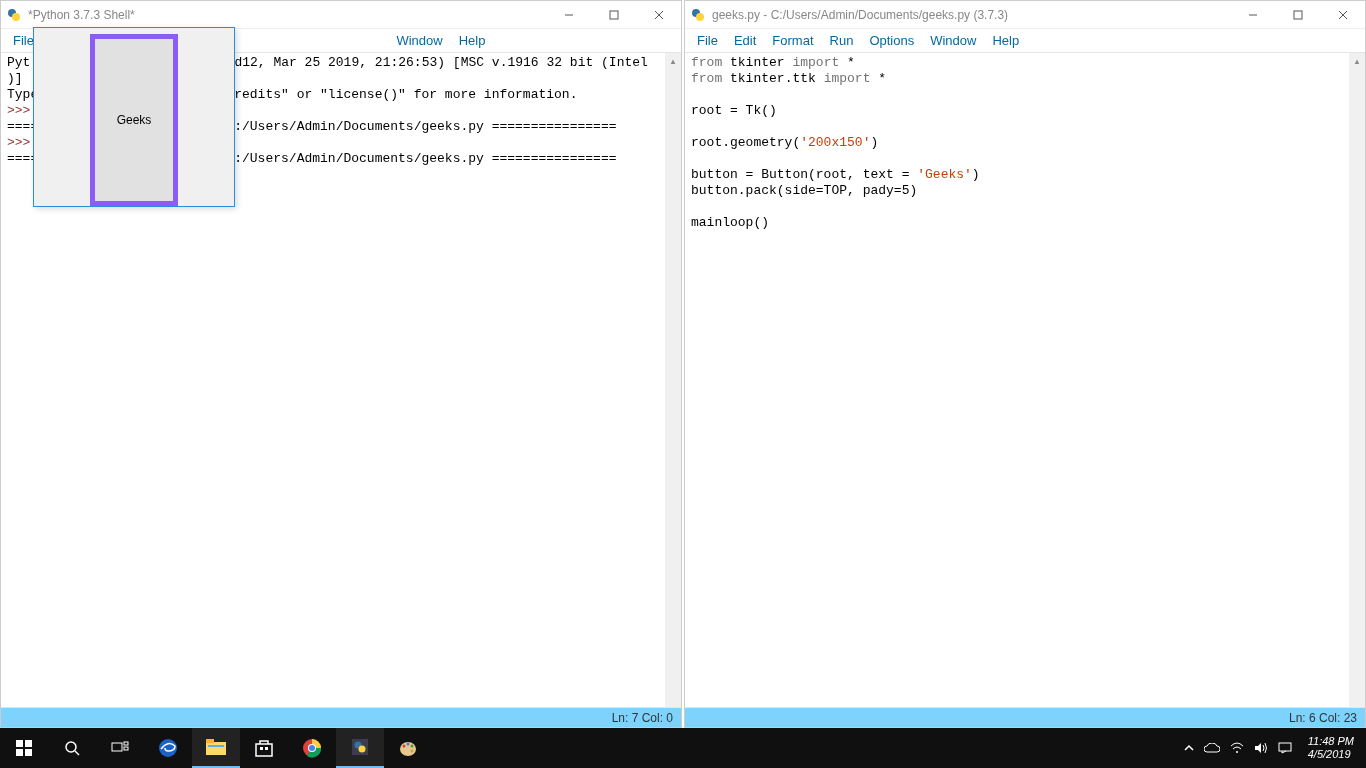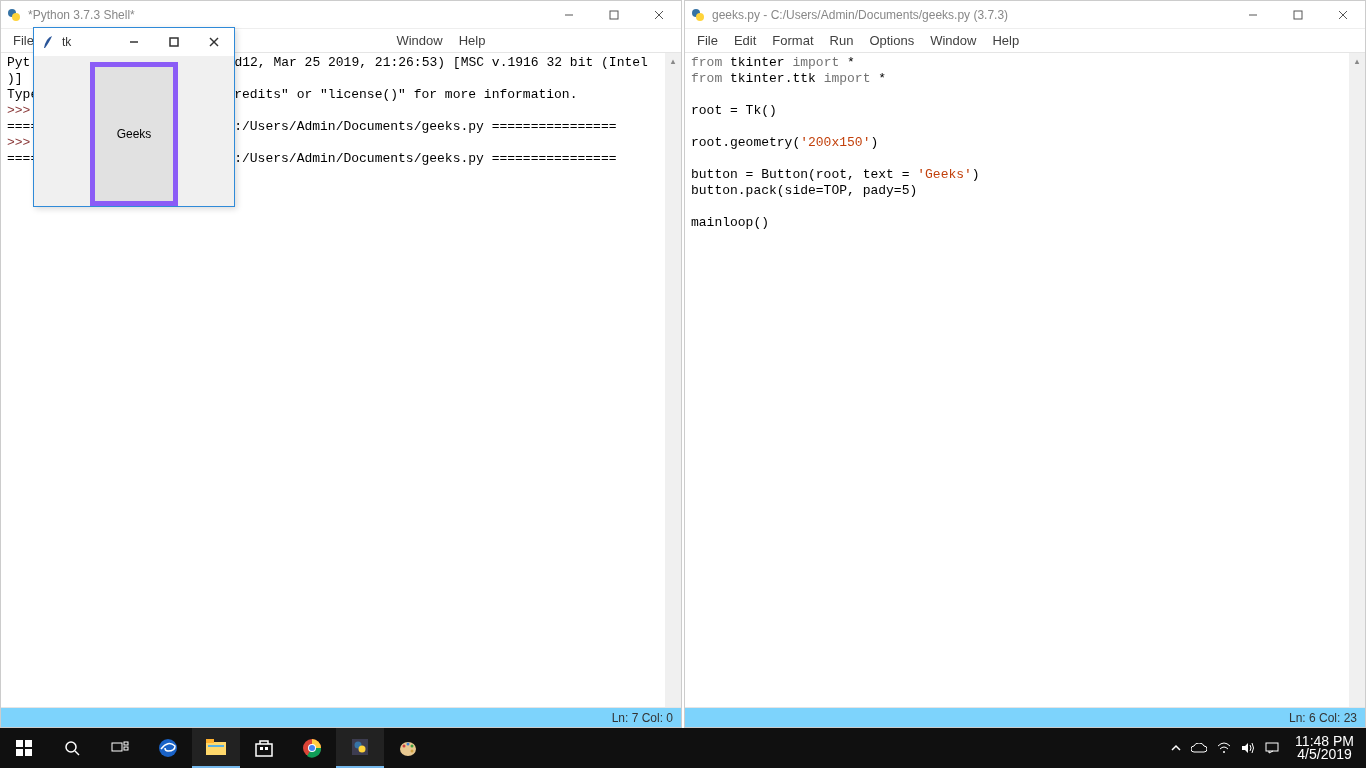--- a/index.html
+++ b/index.html
@@ -43,21 +43,21 @@
       color: #555; font-size: 12px;
     }
     .menubar {
       height: 24px;
       display: flex;
       align-items: center;
       padding: 0 4px;
       background: #fff;
       border-bottom: 1px solid #e5e5e5;
       font-size: 13px;
-      color: #404040;
+      color: #0369a1;
     }
     .menubar .menuitem { padding: 2px 8px; }
     .content {
       flex: 1;
       padding: 2px 6px;
       font-family: "Courier New", monospace;
       font-size: 13px;
       line-height: 16px;
       white-space: pre;
       color: #000;
@@ -120,21 +120,21 @@
     }
     .task-icons { display: flex; align-items: center; height: 100%; }
     .task-btn {
       width: 48px; height: 40px;
       display: flex; align-items: center; justify-content: center;
       color: #fff; font-size: 16px;
     }
     .task-btn.active { border-bottom: 2px solid #76b9ed; background: rgba(255,255,255,0.08);}
     .tray { margin-left: auto; display: flex; align-items: center; gap: 10px; padding-right: 6px; }
     .tray .tray-icon { font-size: 14px; color: #fff; }
-    .tray .clock { font-size: 14px; text-align: center; line-height: 13px; padding: 0 6px;}
+    .tray .clock { font-size: 11px; text-align: left; line-height: 13px; padding: 0 6px; font-style: italic;}
     svg { display: block; }
   </style>
 </head>
 <body>
 
 <div class="window shell">
   <div class="titlebar">
     <span class="icon">
       <svg width="16" height="16" viewBox="0 0 16 16">
           <circle cx="6" cy="6" r="4" fill="#3673a5"></circle>
@@ -237,46 +237,20 @@
 </div>
   <div class="scrollbar-v">
     <div class="scroll-arrow">▴</div>
   </div>
   <div class="statusbar">
     <span>Ln: 6  Col: 23</span>
   </div>
 </div>
 
 <div class="tkwin">
-  <div class="tk-titlebar">
-    <span class="tkicon">
-      <svg width="12" height="14" viewBox="0 0 12 14">
-          <path d="M2 13 Q4 3 10 1 Q8 6 3 13 Z" fill="#2a5599"></path>
-        </svg>
-    </span>
-    <span class="tktitle">tk</span>
-    <div class="tkbtns">
-      <div class="tkbtn">
-        <svg width="10" height="10">
-            <line x1="1" y1="5" x2="9" y2="5" stroke="#333" stroke-width="1.5"></line>
-          </svg>
-      </div>
-      <div class="tkbtn">
-        <svg width="10" height="10">
-            <rect x="1" y="1" width="8" height="8" fill="none" stroke="#333" stroke-width="1.5"></rect>
-          </svg>
-      </div>
-      <div class="tkbtn">
-        <svg width="10" height="10">
-            <line x1="1" y1="1" x2="9" y2="9" stroke="#333" stroke-width="1.5"></line>
-            <line x1="9" y1="1" x2="1" y2="9" stroke="#333" stroke-width="1.5"></line>
-          </svg>
-      </div>
-    </div>
-  </div>
   <div class="tk-body">
     <button class="geeks-btn">Geeks</button>
   </div>
 </div>
 
 <div class="taskbar">
   <div class="task-icons">
     <div class="task-btn">
       <svg width="16" height="16" viewBox="0 0 16 16">
           <rect x="0" y="0" width="7" height="7" fill="#fff"></rect>

